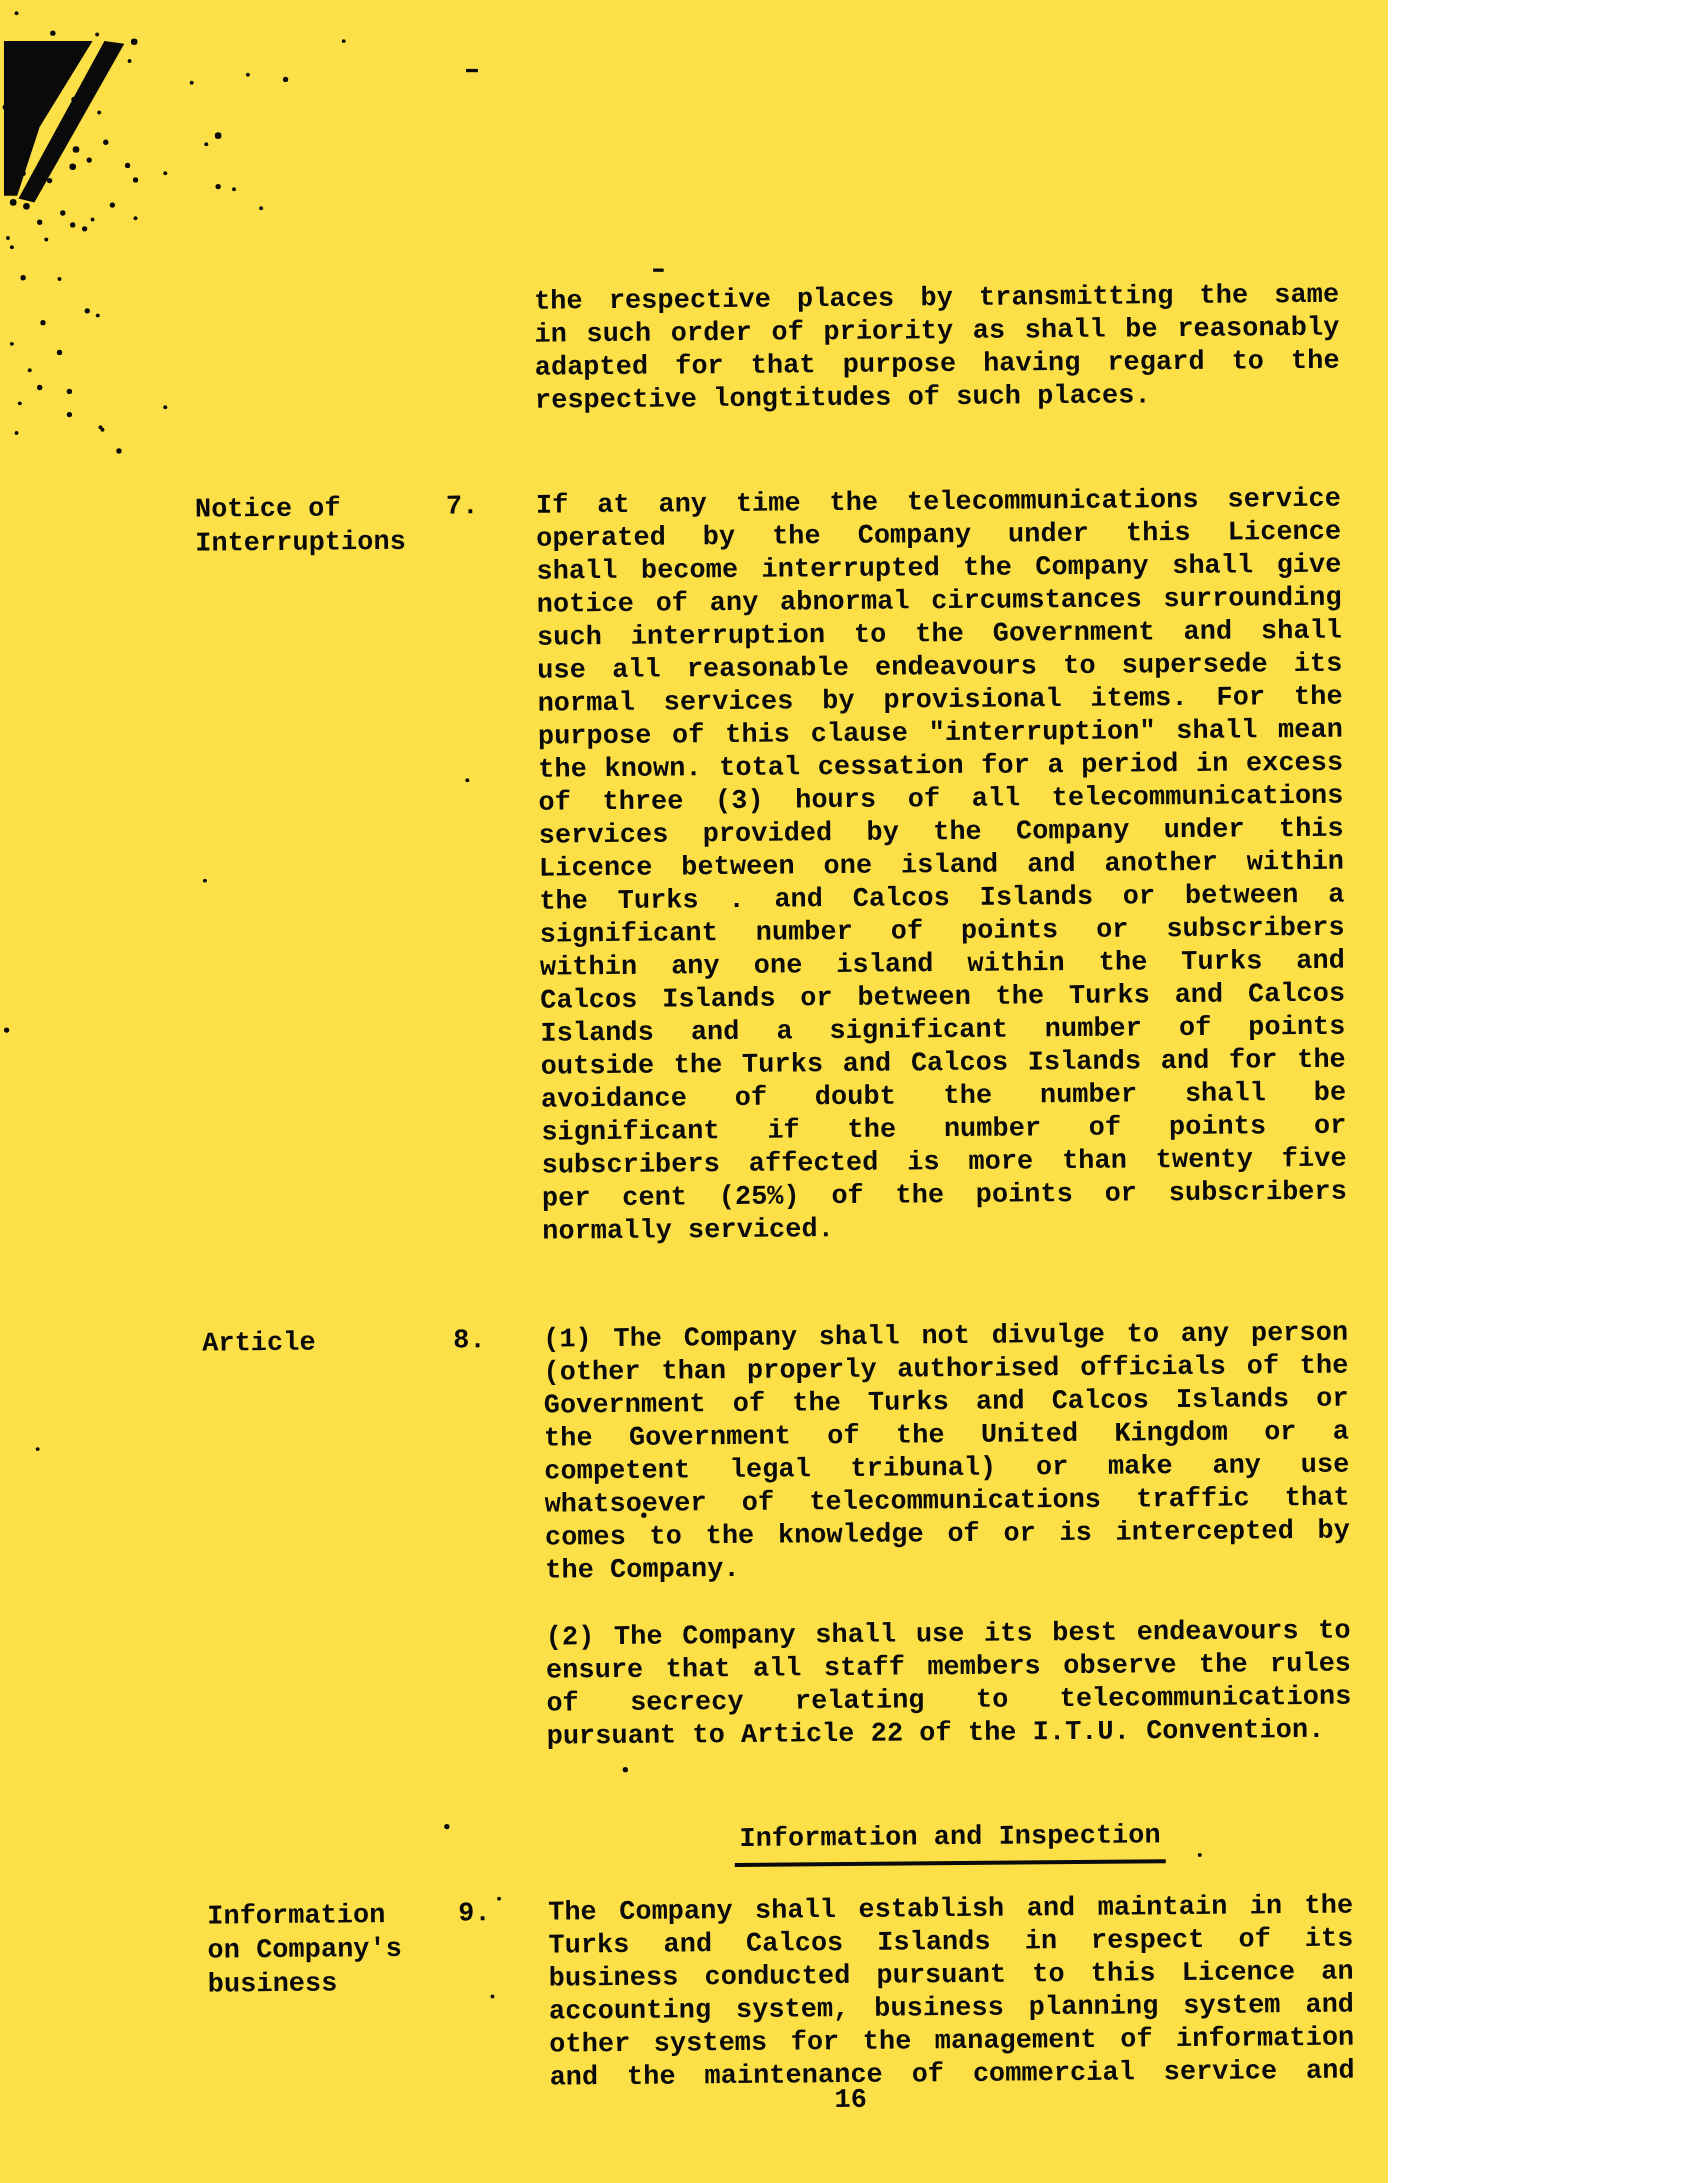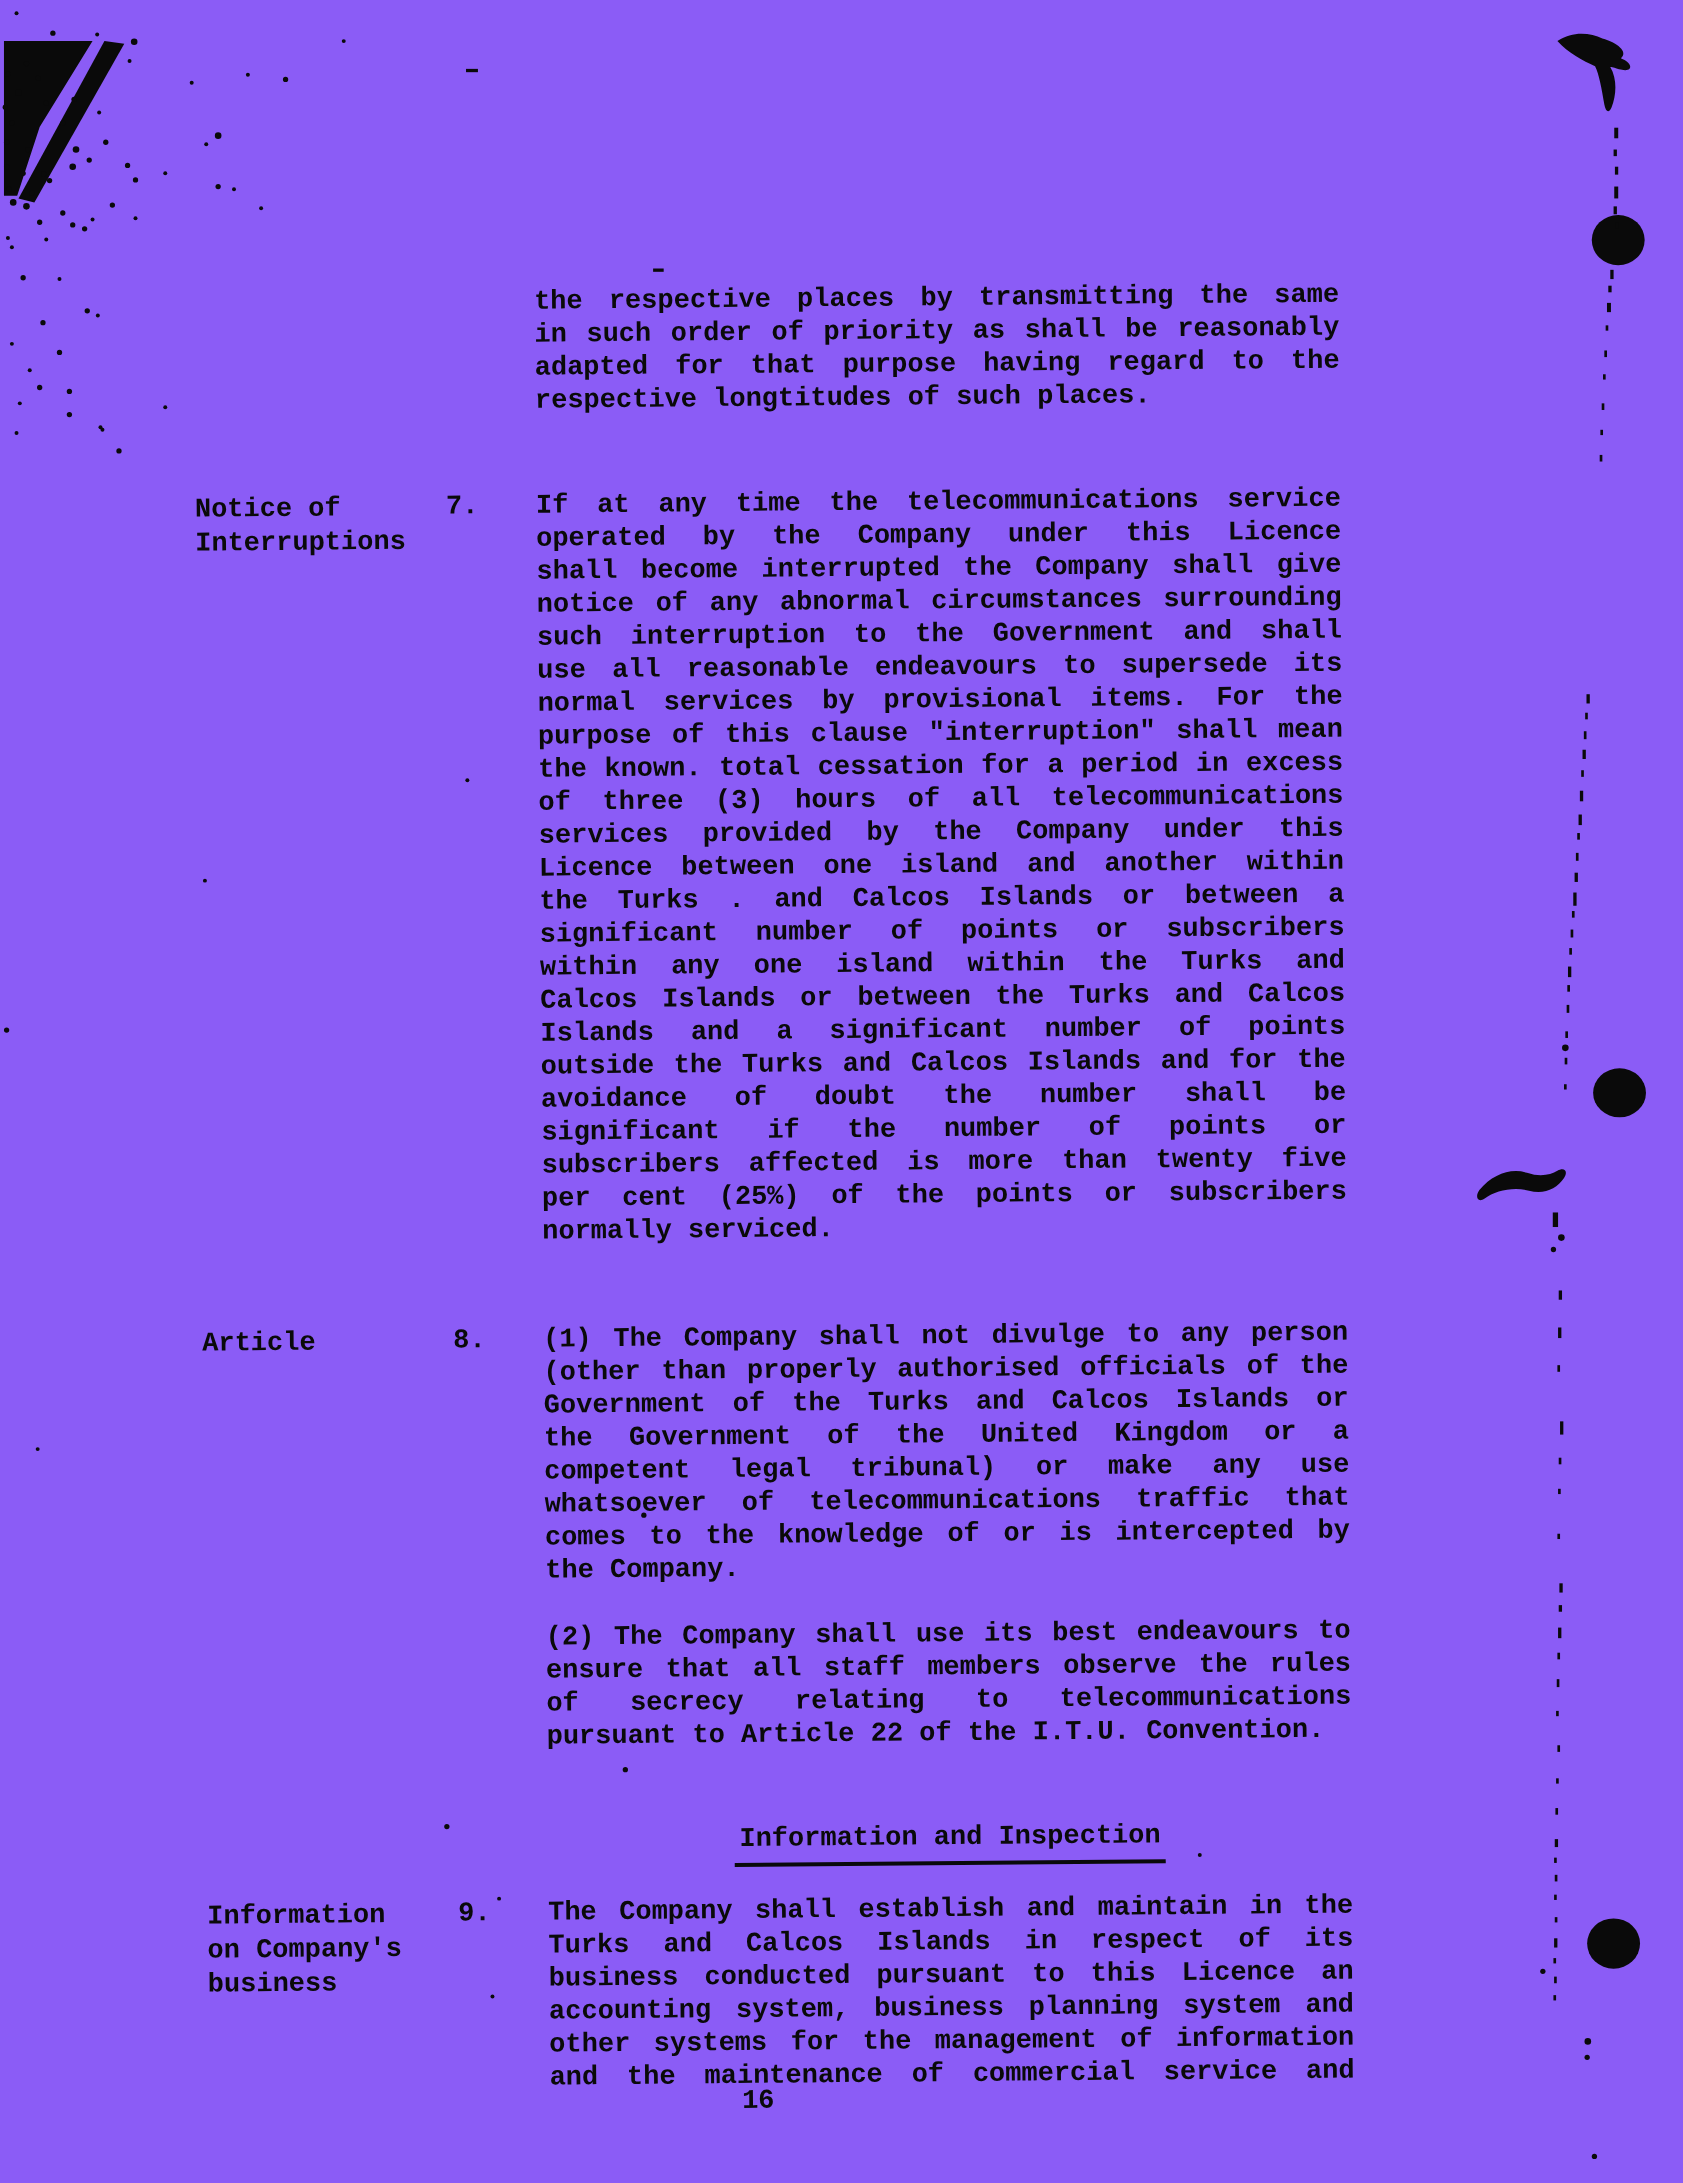--- a/index.html
+++ b/index.html
@@ -1,18 +1,18 @@
 <!DOCTYPE html>
 <html style="font-size:10.6px"><head>
 <meta charset="utf-8">
 <style>
   * { box-sizing: border-box; }
   html, body { margin:0; padding:0; background:#ffffff; }
   .page {
-    position:relative; width:1683px; height:2183px; background:#8b5cf6;
+    position:relative; width:1388px; height:2183px; background:#fde047;
     overflow:hidden; color:#0a0a0a;
     font-family:"Liberation Mono","DejaVu Sans Mono",monospace;
     font-weight:700;
   }
   .doc { position:absolute; left:0; top:0; width:1683px; height:2183px;
          transform:rotate(-0.5deg); transform-origin:842px 1092px; }
   .body {
     position:absolute; left:541px; width:805px;
     font-size:27px; line-height:33px;
   }
@@ -26,21 +26,21 @@
   .mlabel .ln, .mlabel .ln.last { text-align:left; text-align-last:left; }
   .secnum { position:absolute; left:451px; font-size:27px; line-height:33px; }
   .heading-wrap {
     position:absolute; left:541px; width:805px; text-align:center;
     font-size:27px; line-height:33px;
   }
   .heading-underline {
     display:inline-block; border-bottom:4px solid #0a0a0a; padding:0 5.3px 6.6px 5.3px;
   }
   .pagenum {
-    position:absolute; left:700px; top:2084px; width:99px; text-align:center;
+    position:absolute; left:759px; top:2084px; width:99px; text-align:right;
     font-size:27px; line-height:33px;
   }
   .artifacts { position:absolute; left:0; top:0; pointer-events:none; }
 </style>
 </head>
 <body>
 
 <div class="page">
 
   <svg class="artifacts" width="1683" height="2183" viewBox="0 0 2546 3302" aria-hidden="true">

